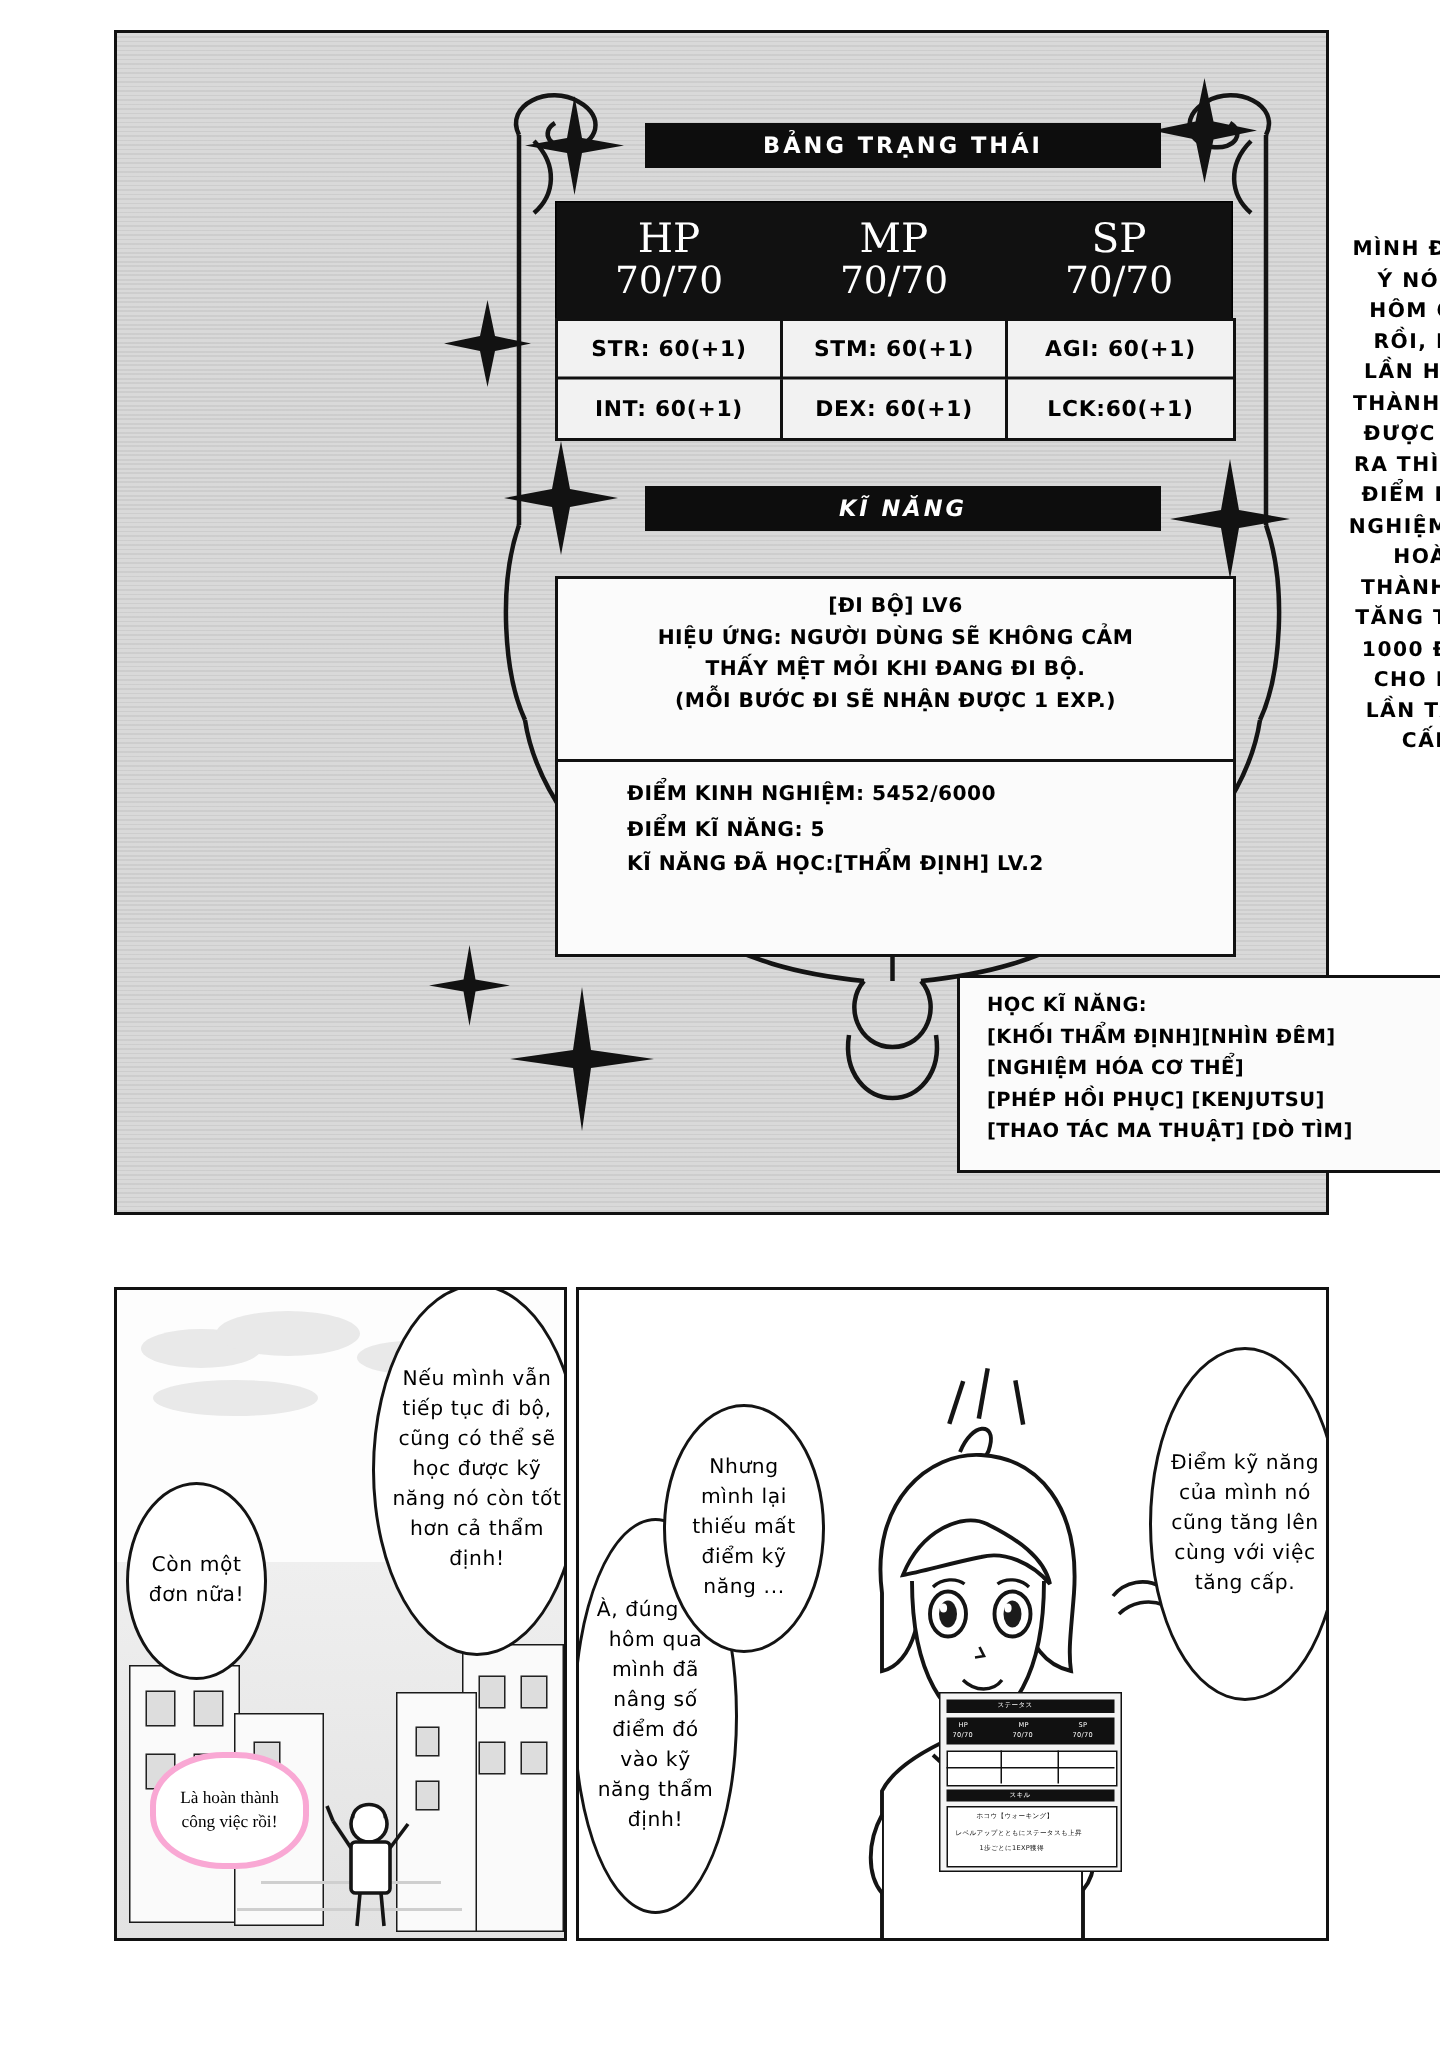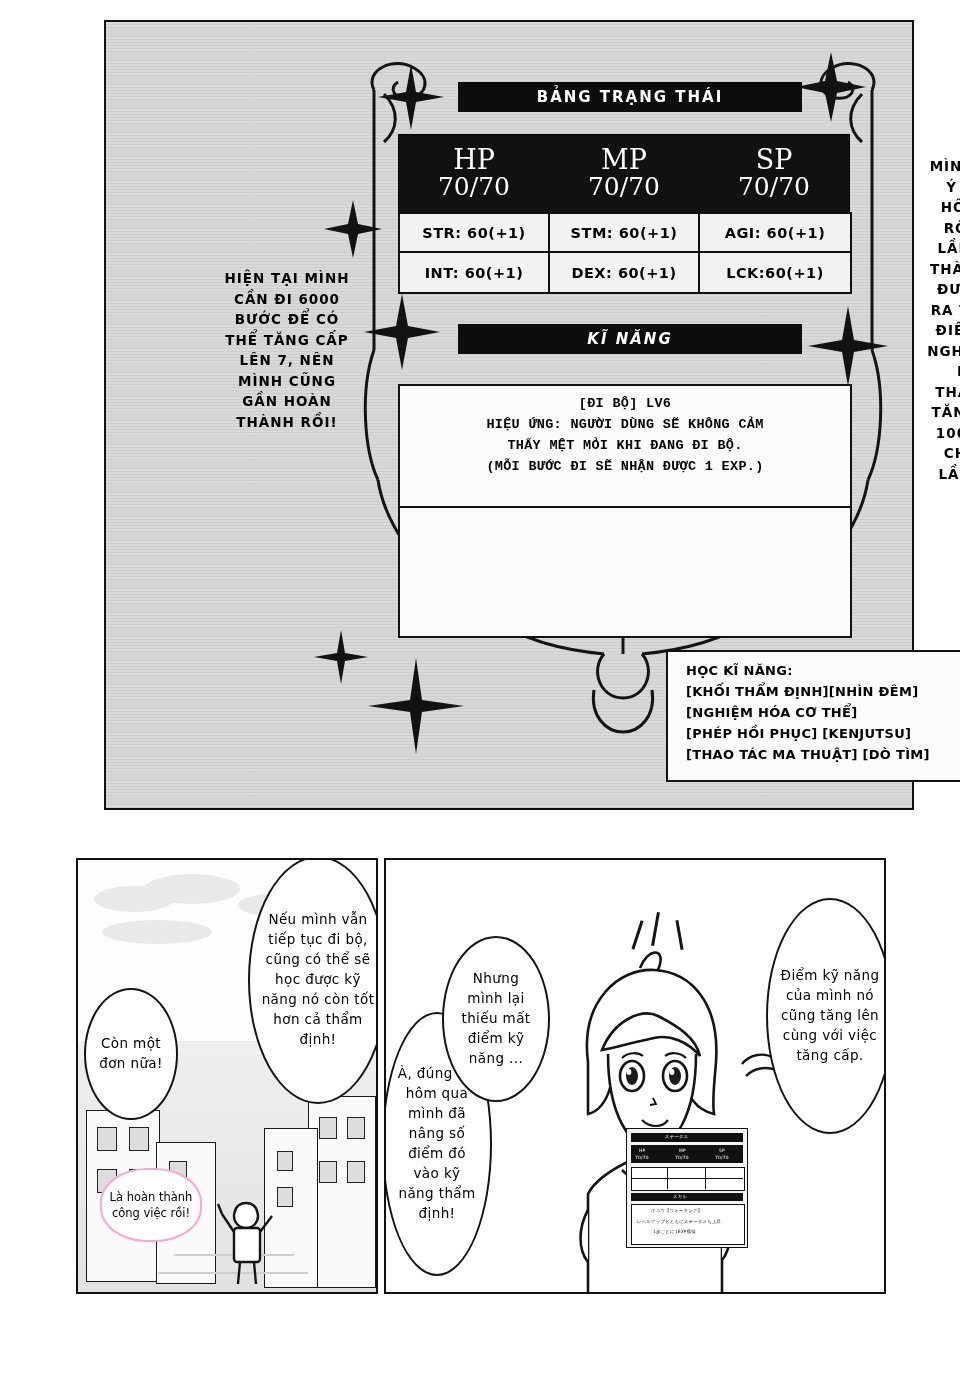--- a/index.html
+++ b/index.html
@@ -12,21 +12,20 @@
   }
   .page{position:absolute;left:0;top:0;width:960px;height:1378px;}
 
   
   .panel-top{
     position:absolute;left:76px;top:20px;width:806px;height:786px;
     background:
       repeating-linear-gradient(0deg, rgba(0,0,0,0.055) 0px, rgba(0,0,0,0.055) 1px, rgba(0,0,0,0) 1px, rgba(0,0,0,0) 3px),
       #d9d9d9;
     border:2px solid #111;
-    margin-left:28px;
   }
 
   
   .ornate{
     position:absolute;left:248px;top:28px;width:538px;height:690px;
     pointer-events:none;
   }
   .ornate svg{width:100%;height:100%;display:block;}
 
   
@@ -68,21 +67,21 @@
   
   .skillbox{
     position:absolute;left:292px;top:362px;width:450px;height:250px;
     background:#fbfbfb;border:2px solid #111;
   }
   .skillbox .sep{position:absolute;left:0;top:120px;width:100%;height:2px;background:#111;}
   .skill-desc{
     position:absolute;left:0;top:8px;width:100%;
     text-align:center;font-size:13.5px;line-height:1.55;font-weight:bold;letter-spacing:.3px;
   }
-  .skill-desc div{padding:0 6px;font-family:Liberation Mono, monospace;}
+  .skill-desc div{padding:0 6px;}
   .skill-stats{
     position:absolute;left:46px;top:132px;width:380px;
     font-size:13.5px;line-height:1.75;font-weight:bold;letter-spacing:.3px;
   }
 
   
   .learnbox{
     position:absolute;left:560px;top:628px;width:360px;height:128px;
     background:#fbfbfb;border:2px solid #111;
   }
@@ -122,23 +121,23 @@
   
   .bubble{
     position:absolute;background:#fff;border:2.2px solid #141414;
     border-radius:52% 48% 50% 50%/48% 52% 48% 52%;
     display:flex;align-items:center;justify-content:center;text-align:center;
     font-size:13.5px;line-height:1.48;letter-spacing:.4px;
   }
   .bubble .t{padding:6px 10px;}
 
   .small-bubble{
-    position:absolute;background:#fff;border:2px solid #f9a8d4;border-radius:46%;
+    position:absolute;background:#fff;border:4px solid #f9a8d4;border-radius:46%;
     display:flex;align-items:center;justify-content:center;text-align:center;
-    font-size:11.5px;line-height:1.4;
+    font-size:11.5px;line-height:1.4;font-family:Liberation Serif, serif;
   }
 
   .mini-status{
     position:absolute;background:#f4f4f4;border:1.6px solid #111;
   }
   .mini-status .mrow{position:absolute;background:#111;}
   .mini-status .mtxt{
     position:absolute;font-size:4.4px;color:#111;letter-spacing:.2px;white-space:nowrap;
   }
   .mini-status .mtxt.inv{color:#fff;}
@@ -236,34 +235,38 @@
     <div class="bar-title" id="skill-title">KĨ NĂNG</div>
 
     <div class="skillbox">
       <div class="skill-desc">
         <div>[ĐI BỘ] LV6</div>
         <div>HIỆU ỨNG: NGƯỜI DÙNG SẼ KHÔNG CẢM</div>
         <div>THẤY MỆT MỎI KHI ĐANG ĐI BỘ.</div>
         <div>(MỖI BƯỚC ĐI SẼ NHẬN ĐƯỢC 1 EXP.)</div>
       </div>
       <div class="sep"></div>
+      <div class="skill-stats">
+        <div>ĐIỂM KINH NGHIỆM: 5452/6000</div>
+        <div>ĐIỂM KĨ NĂNG: 5</div>
+        <div>KĨ NĂNG ĐÃ HỌC:[THẨM ĐỊNH] LV.2</div>
+      </div>
     </div>
 
     <div class="learnbox">
       <div class="learn-list">
         <div>HỌC KĨ NĂNG:</div>
         <div>[KHỐI THẨM ĐỊNH][NHÌN ĐÊM]</div>
         <div>[NGHIỆM HÓA CƠ THỂ]</div>
         <div>[PHÉP HỒI PHỤC] [KENJUTSU]</div>
         <div>[THAO TÁC MA THUẬT] [DÒ TÌM]</div>
       </div>
 
     </div>
 
-    <div class="narration" id="narr-left">HIỆN TẠI MÌNH CẦN ĐI 6000 BƯỚC ĐỂ CÓ THỂ TĂNG CẤP LÊN 7, NÊN MÌNH CŨNG GẦN HOÀN THÀNH RỒI!</div>
     <div class="narration" id="narr-right">MÌNH ĐÃ ĐỂ Ý NÓ TỪ HÔM QUA RỒI, MỖI LẦN HOÀN THÀNH MỐC ĐƯỢC ĐẶT RA THÌ MỐC ĐIỂM KINH NGHIỆM CẦN HOÀN THÀNH LẠI TĂNG THÊM 1000 ĐIỂM CHO MỖI LẦN TĂNG CẤP.</div>
   </div>
 
   <div class="panel" id="panel-bl">
     <div class="city">
       <div class="cloud" style="left:16px;top:26px;width:80px;height:26px;"></div>
       <div class="cloud" style="left:66px;top:14px;width:96px;height:30px;"></div>
       <div class="cloud" style="left:160px;top:34px;width:70px;height:22px;"></div>
       <div class="cloud" style="left:24px;top:60px;width:110px;height:24px;"></div>
 

